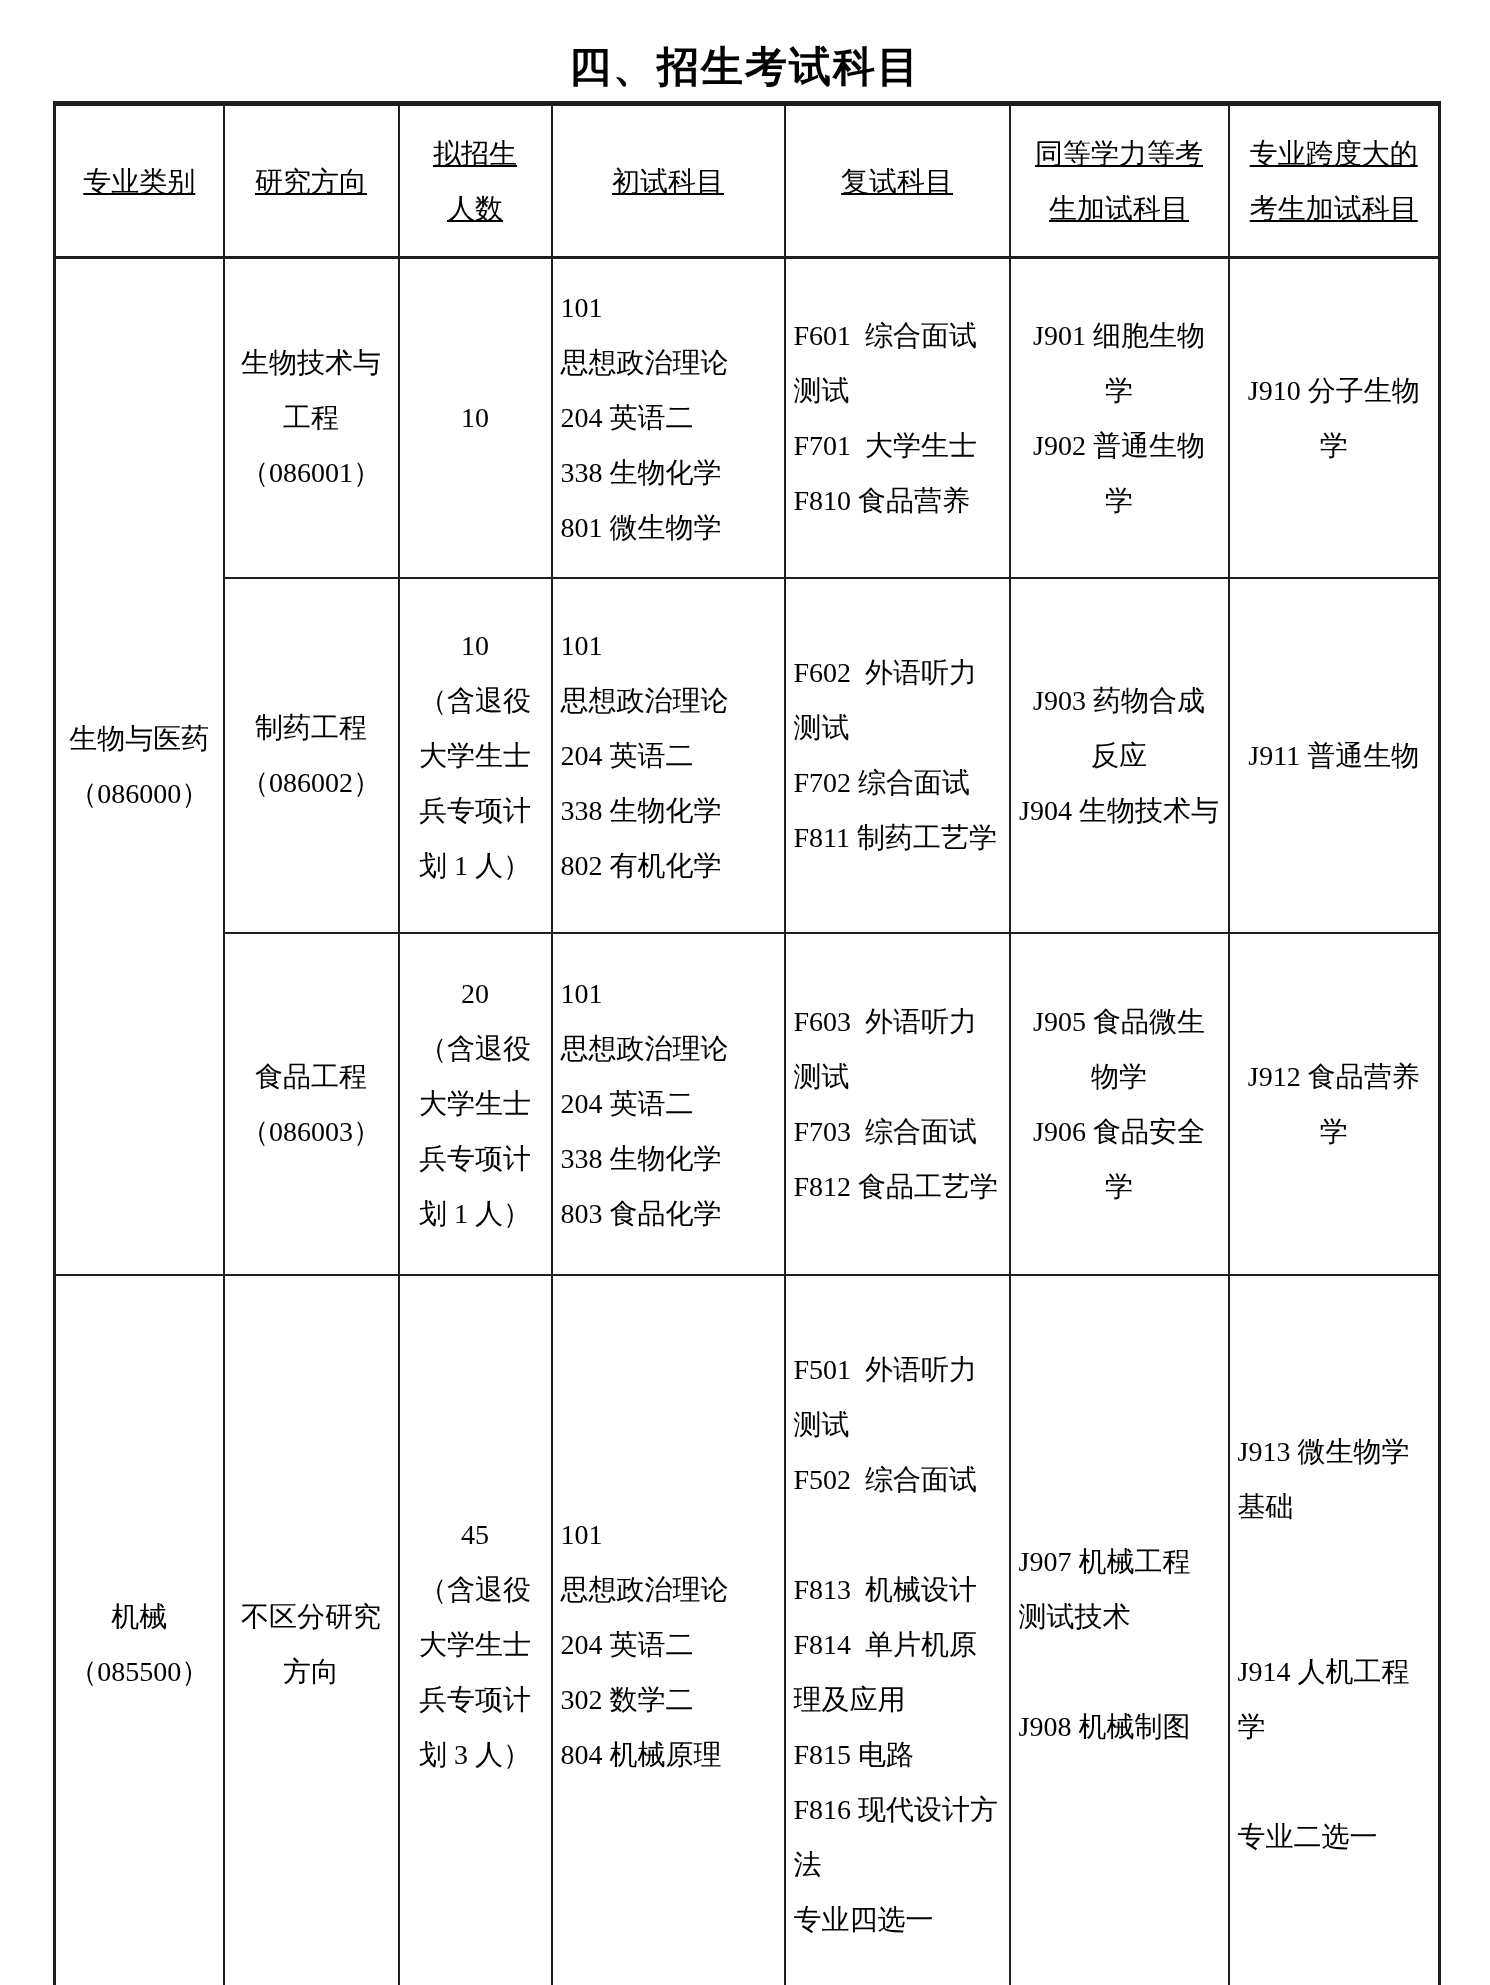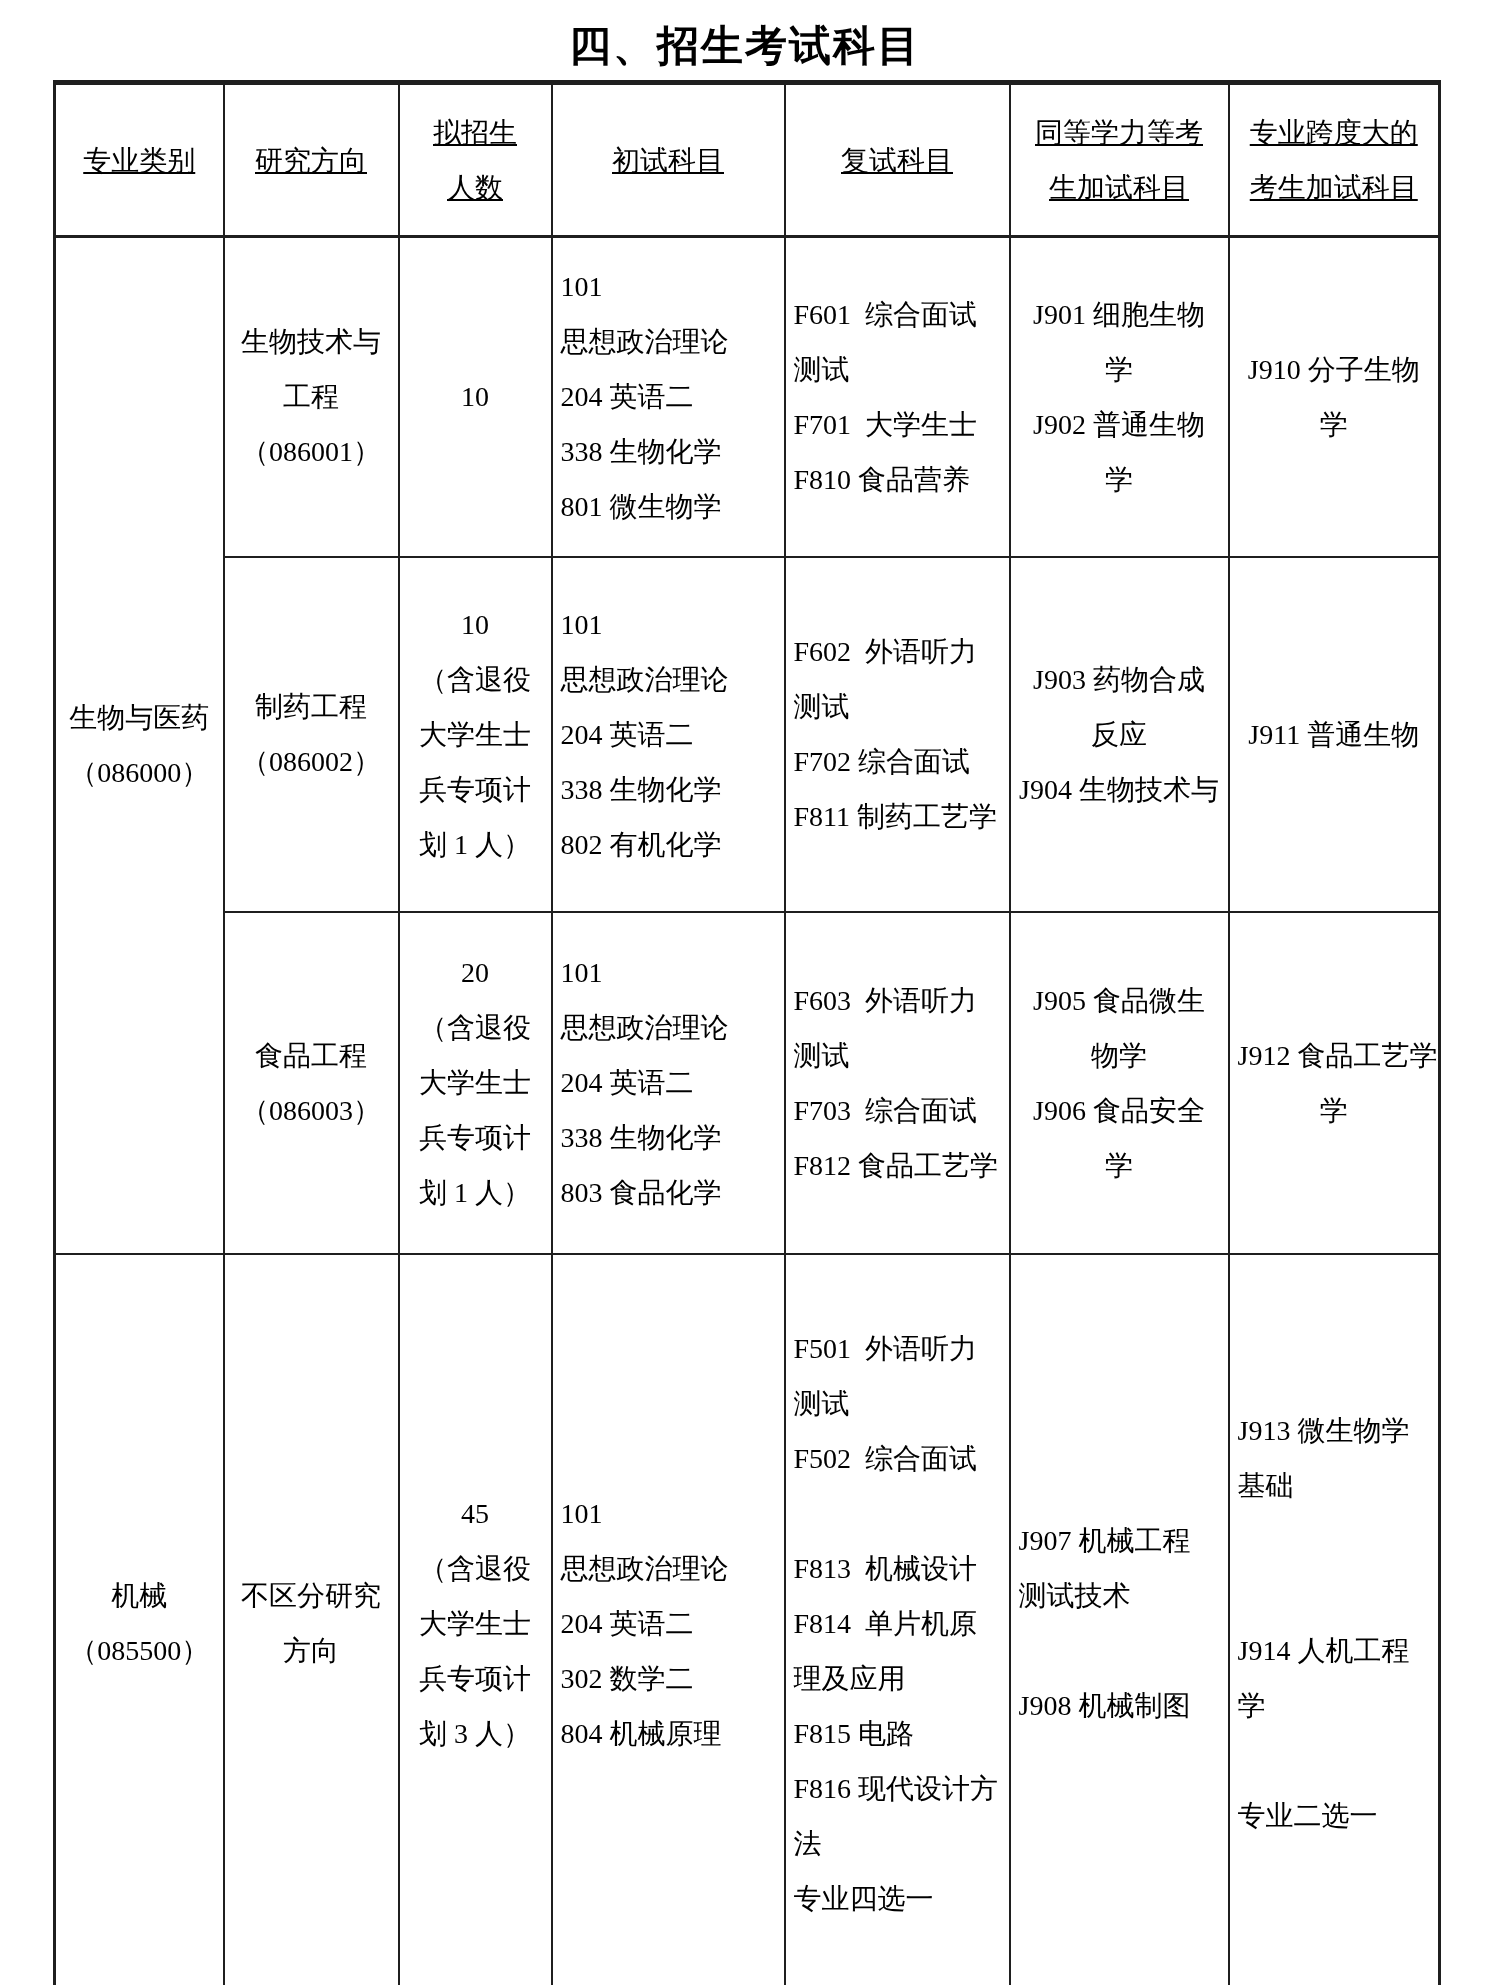--- a/index.html
+++ b/index.html
@@ -9,21 +9,22 @@
     width: 1490px;
     height: 1985px;
     overflow: hidden;
     font-family: "Liberation Serif", "DejaVu Serif", serif;
     color: #000000;
   }
   .page {
     width: 1490px;
     height: 1568px;
     box-sizing: border-box;
-    padding-top: 20px;
+    padding-top: 8px;
+    margin-top: 33px;
   }
   .doc-title {
     text-align: center;
     font-family: "Liberation Sans", "DejaVu Sans", sans-serif;
     font-weight: bold;
     font-size: 42px;
     letter-spacing: 2px;
     line-height: 52px;
     margin: 0 0 8px 0;
   }
@@ -197,21 +198,21 @@
             <div class="ln">F703  综合面试</div>
             <div class="ln">F812 食品工艺学</div>
           </td>
           <td class="align-center">
             <div class="ln">J905 食品微生</div>
             <div class="ln">物学</div>
             <div class="ln">J906 食品安全</div>
             <div class="ln">学</div>
           </td>
           <td class="align-center">
-            <div class="ln">J912 食品工艺学</div>
+            <div class="ln">J912 食品营养</div>
             <div class="ln">学</div>
           </td>
         </tr>
         <tr style="height: 740px;">
           <td class="align-center">
             <div class="ln">机械</div>
             <div class="ln">（085500）</div>
           </td>
           <td class="align-center">
             <div class="ln">不区分研究</div>

